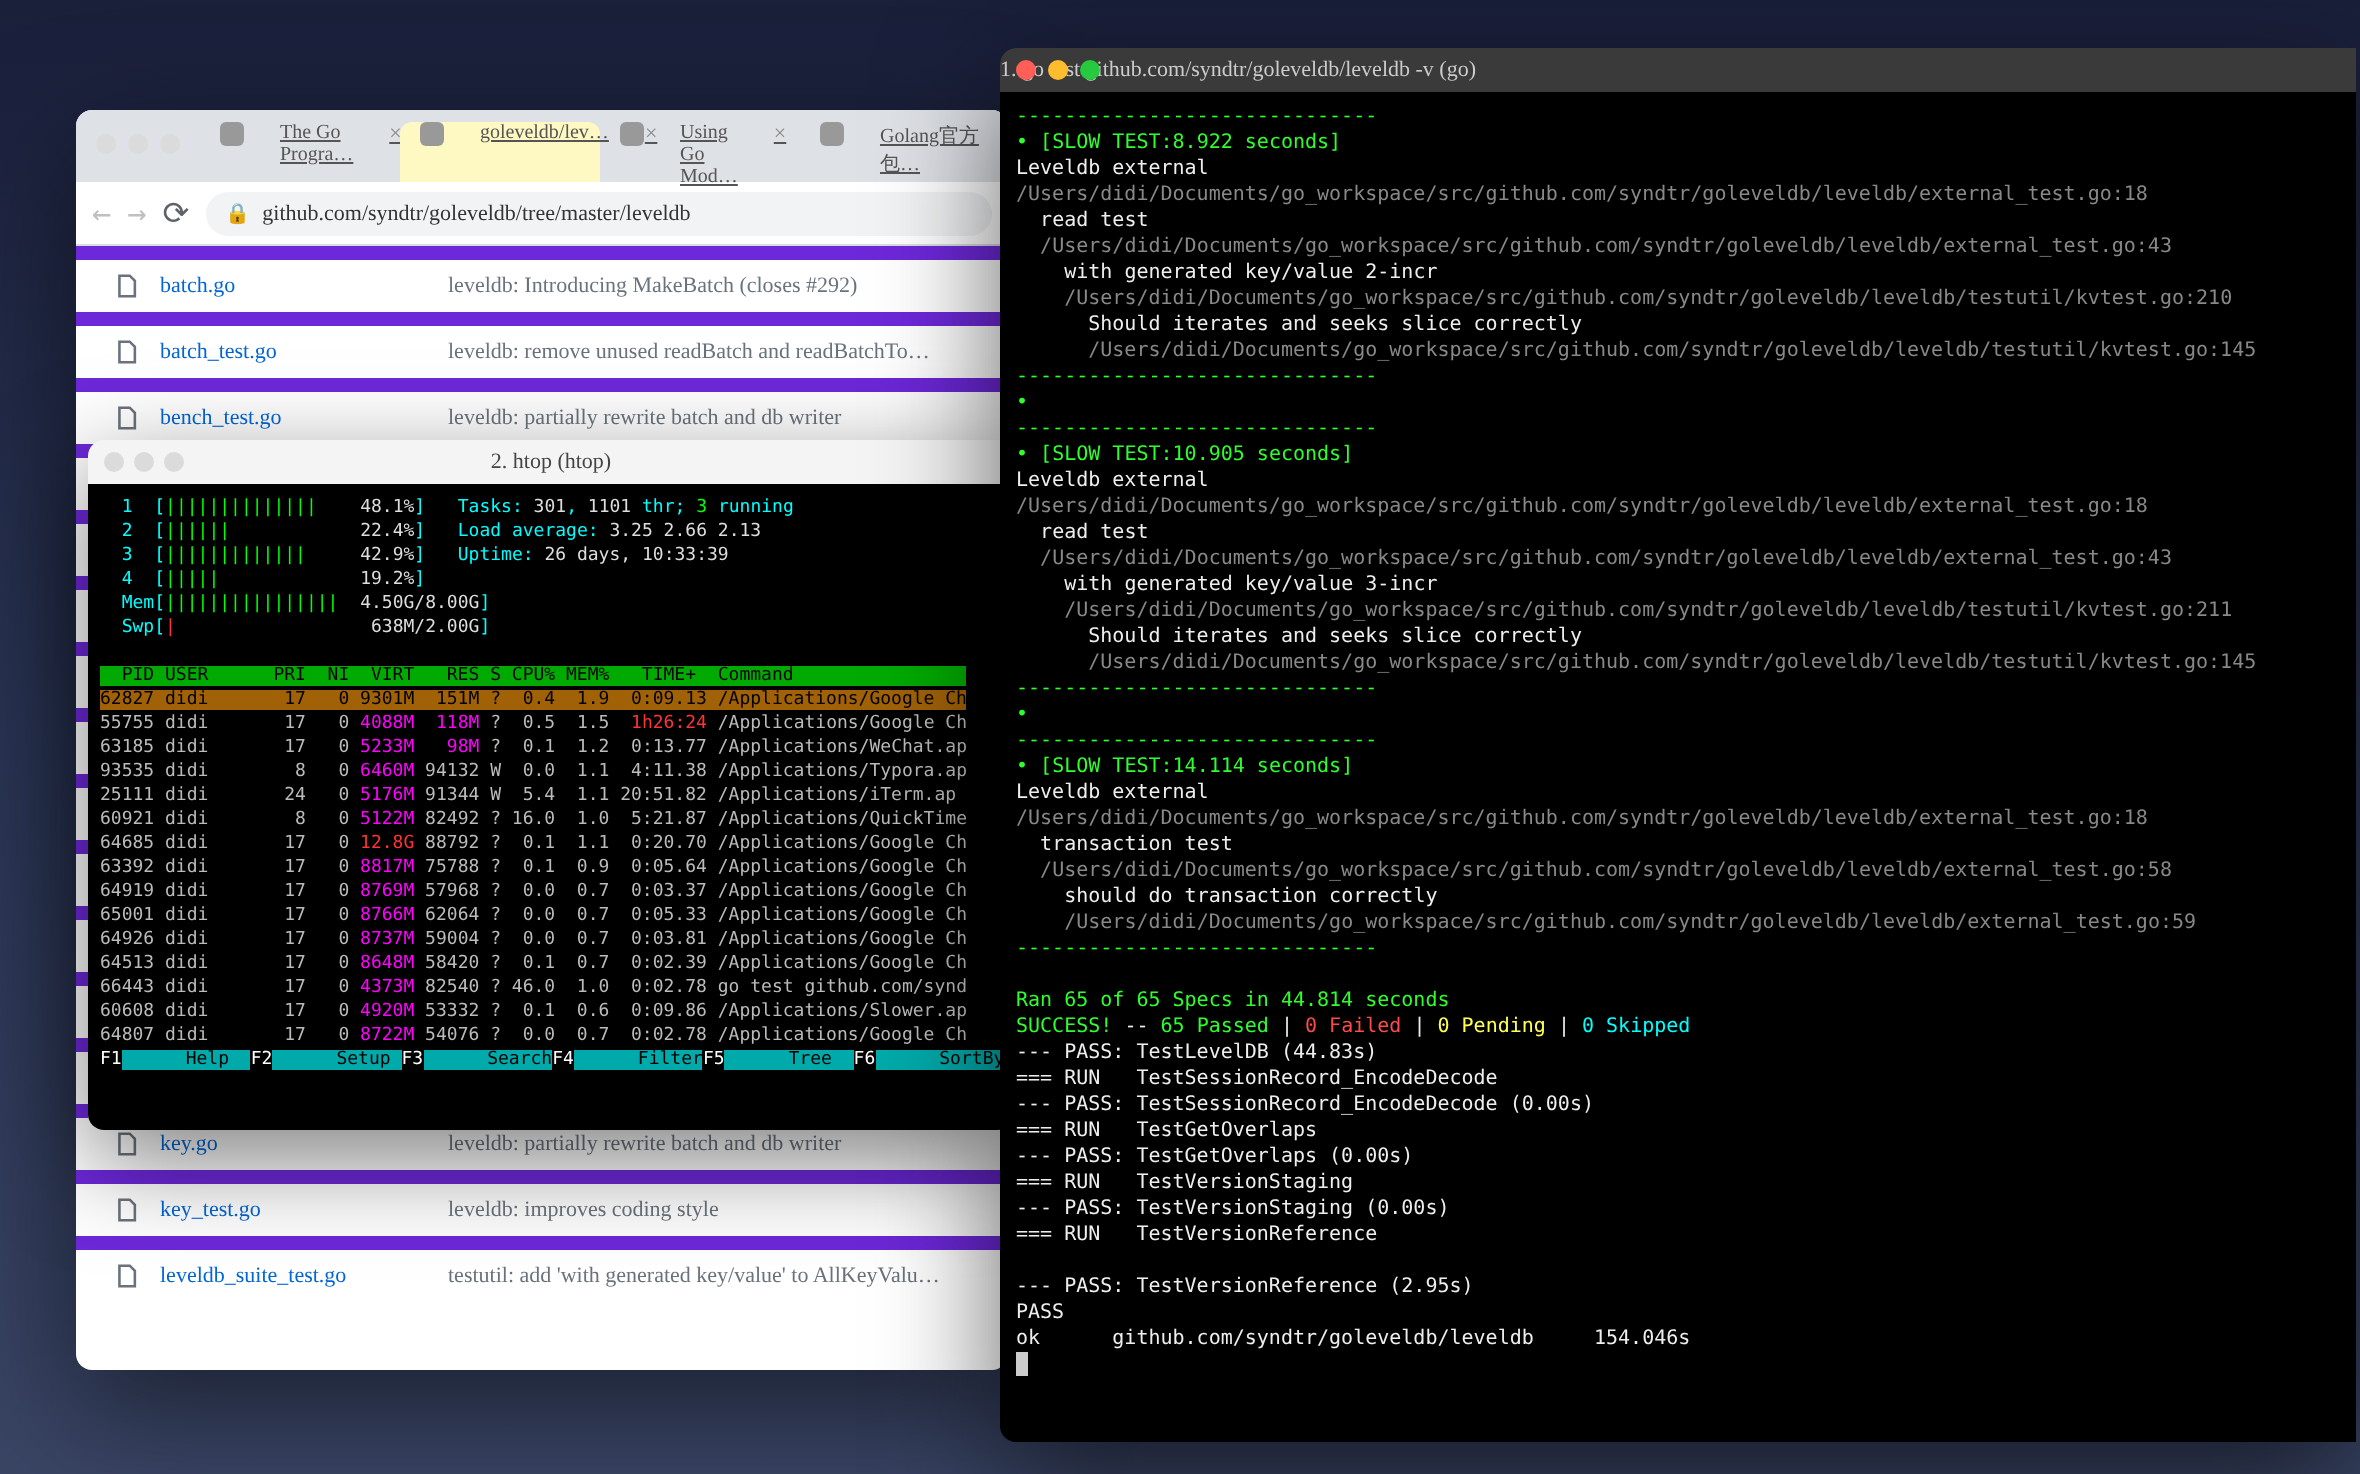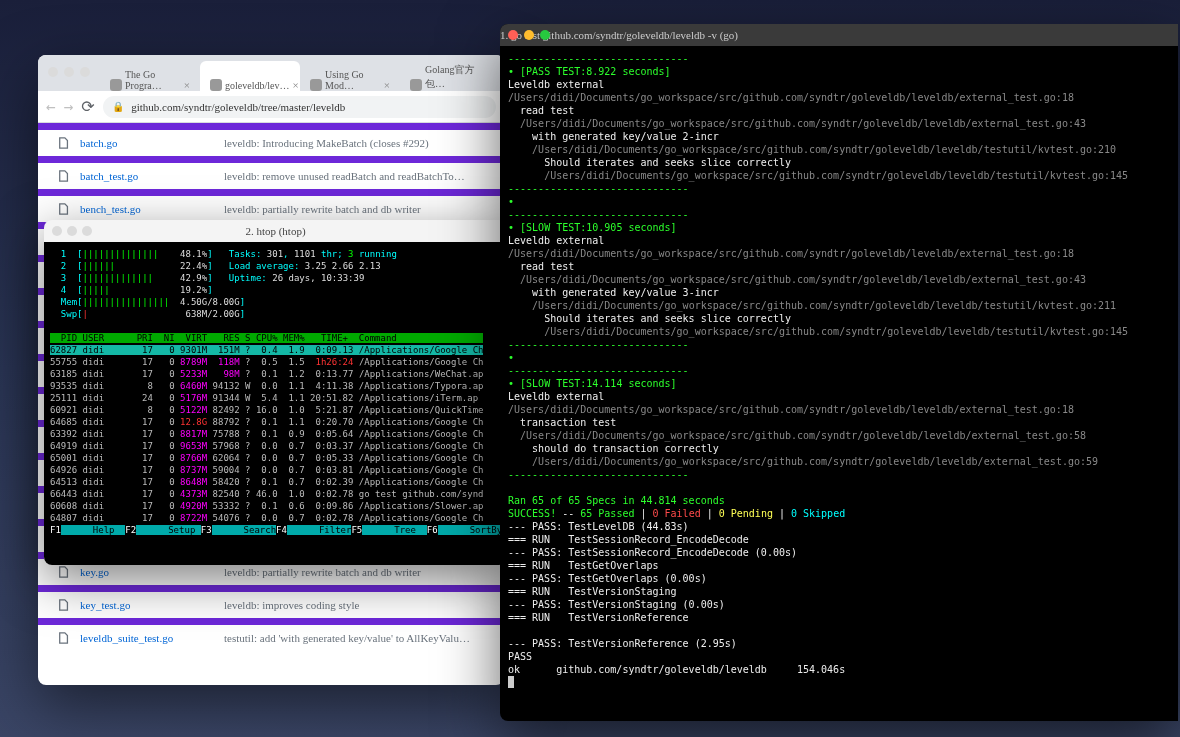--- a/index.html
+++ b/index.html
@@ -3,22 +3,22 @@
 <meta charset="utf-8">
 <style>
 * { margin: 0; padding: 0; box-sizing: border-box; }
 body { width: 1180px; height: 737px; background: linear-gradient(180deg,#1a1f3a 0%,#2a3555 50%,#3a4565 100%); font-family: "SF Mono", Menlo, monospace; overflow: hidden; position: relative; }
 
 
 .browser { position: absolute; left: 38px; top: 55px; width: 466px; height: 630px; background: #fff; border-radius: 8px; box-shadow: 0 20px 60px rgba(0,0,0,0.5); overflow: hidden; }
 .br-tabs { height: 36px; background: #dee1e6; display: flex; align-items: flex-end; padding-left: 62px; font-family: -apple-system; }
 .br-dots { position: absolute; left: 10px; top: 12px; display: flex; gap: 6px; }
 .br-dots span { width: 10px; height: 10px; border-radius: 50%; background: #dbdbdb; }
-.tab { height: 30px; padding: 0 10px; display: flex; align-items: flex-end; font-size: 10px; color: #555; gap: 3px; max-width: 100px; }
-.tab.active { background: #ffffff; border-radius: 6px 6px 0 0; }
+.tab { height: 30px; padding: 0 10px; display: flex; align-items: flex-start; font-size: 10px; color: #555; gap: 18px; max-width: 100px; text-decoration: underline; }
+.tab.active { background: #fef9c3; border-radius: 6px 6px 0 0; }
 .tab-x { color: #888; font-size: 11px; }
 .tab-ico { width: 12px; height: 12px; border-radius: 3px; background: #999; flex-shrink: 0; }
 .br-addr { height: 32px; background: #fff; border-bottom: 1px solid #dadce0; display: flex; align-items: center; padding: 0 8px; gap: 8px; }
 .nav-ar { color: #5f6368; font-size: 16px; }
 .nav-ar.dis { color: #c0c0c0; }
 .url-bar { flex: 1; height: 22px; background: #f1f3f4; border-radius: 11px; display: flex; align-items: center; padding: 0 10px; font-size: 11px; color: #333; font-family: -apple-system; }
 .lock { color: #5f6368; margin-right: 6px; font-size: 10px; }
 .br-body { padding: 0; background: #fff; font-family: -apple-system; }
 .file-row { display: flex; padding: 7px 20px; font-size: 11px; color: #586069; align-items: flex-end; border-top: 7px solid #6d28d9; }
 .file-ico { width: 12px; height: 12px; margin-right: 10px; fill: none; stroke: #6a737d; stroke-width: 1.5; }
@@ -27,21 +27,21 @@
 .file-msg { color: #6a737d; white-space: nowrap; overflow: hidden; }
 
 
 .htop { position: absolute; left: 44px; top: 220px; width: 463px; height: 345px; background: #f4f4f4; border-radius: 8px; box-shadow: 0 15px 50px rgba(0,0,0,0.5); overflow: hidden; }
 .htop-title { height: 22px; display: flex; align-items: center; justify-content: center; font-size: 11px; color: #444; font-family: -apple-system; position: relative; }
 .htop-dots { position: absolute; left: 8px; top: 6px; display: flex; gap: 5px; }
 .htop-dots span { width: 10px; height: 10px; border-radius: 50%; background: #dbdbdb; }
 .htop-body { background: #000; height: calc(100% - 22px); font-size: 9px; line-height: 12px; padding: 6px; white-space: pre; color: #bbb; font-family: "SF Mono", Menlo, monospace; overflow: hidden; }
 .cy { color: #0ff; } .gr { color: #0f0; } .rd { color: #f33; } .wh { color: #ddd; } .mg { color: #f0f; }
 .hdr-row { background: #0a0; color: #000; }
-.sel-row { background: #14b8a6; color: #000; }
+.sel-row { background: #a16207; color: #000; }
 .fn-bar { background: #000; color: #fff; }
 .fn-bar span.k { background: #0aa; color: #000; padding-left: 32px; }
 
 
 .term { position: absolute; left: 500px; top: 24px; width: 678px; height: 697px; background: #000; border-radius: 8px 0 0 8px; box-shadow: 0 20px 60px rgba(0,0,0,0.6); overflow: hidden; }
 .term-title { height: 22px; background: #3a3a3a; display: flex; align-items: center; justify-content: flex-start; font-size: 11px; color: #ccc; font-family: -apple-system; position: relative; }
 .term-dots { position: absolute; left: 8px; top: 6px; display: flex; gap: 6px; }
 .term-dots span:nth-child(1) { width: 10px; height: 10px; border-radius: 50%; background: #ff5f56; }
 .term-dots span:nth-child(2) { width: 10px; height: 10px; border-radius: 50%; background: #ffbd2e; }
 .term-dots span:nth-child(3) { width: 10px; height: 10px; border-radius: 50%; background: #27c93f; }
@@ -213,48 +213,48 @@
   <div class="htop-title">2. htop (htop)</div>
   <div class="htop-body" id="htop-body">  <span class="cy">1</span>  <span class="cy">[</span><span class="gr">||||||||||||||</span>    <span class="wh">48.1%</span><span class="cy">]</span>   <span class="cy">Tasks: </span><span class="wh">301</span><span class="cy">, </span><span class="wh">1101</span><span class="cy"> thr; </span><span class="gr">3</span><span class="cy"> running</span>
   <span class="cy">2</span>  <span class="cy">[</span><span class="gr">||||||</span>            <span class="wh">22.4%</span><span class="cy">]</span>   <span class="cy">Load average: </span><span class="wh">3.25 2.66 2.13</span>
   <span class="cy">3</span>  <span class="cy">[</span><span class="gr">|||||||||||||</span>     <span class="wh">42.9%</span><span class="cy">]</span>   <span class="cy">Uptime: </span><span class="wh">26 days, 10:33:39</span>
   <span class="cy">4</span>  <span class="cy">[</span><span class="gr">|||||</span>             <span class="wh">19.2%</span><span class="cy">]</span>
   <span class="cy">Mem</span><span class="cy">[</span><span class="gr">||||||||||||||||</span>  <span class="wh">4.50G/8.00G</span><span class="cy">]</span>
   <span class="cy">Swp</span><span class="cy">[</span><span class="rd">|</span>                  <span class="wh">638M/2.00G</span><span class="cy">]</span>
 
 <span class="hdr-row">  PID USER      PRI  NI  VIRT   RES S CPU% MEM%   TIME+  Command                </span>
 <span class="sel-row">62827 didi       17   0 9301M  151M ?  0.4  1.9  0:09.13 /Applications/Google Ch</span>
-55755 didi       17   0 <span class="mg">8789M</span>  <span class="mg">118M</span> ?  0.5  1.5  <span class="rd">1h26:24</span> /Applications/Google Ch
+55755 didi       17   0 <span class="mg">4088M</span>  <span class="mg">118M</span> ?  0.5  1.5  <span class="rd">1h26:24</span> /Applications/Google Ch
 63185 didi       17   0 <span class="mg">5233M</span>   <span class="mg">98M</span> ?  0.1  1.2  0:13.77 /Applications/WeChat.ap
 93535 didi        8   0 <span class="mg">6460M</span> 94132 W  0.0  1.1  4:11.38 /Applications/Typora.ap
 25111 didi       24   0 <span class="mg">5176M</span> 91344 W  5.4  1.1 20:51.82 /Applications/iTerm.ap
 60921 didi        8   0 <span class="mg">5122M</span> 82492 ? 16.0  1.0  5:21.87 /Applications/QuickTime
 64685 didi       17   0 <span class="mg"><span class="rd">12.8G</span></span> 88792 ?  0.1  1.1  0:20.70 /Applications/Google Ch
 63392 didi       17   0 <span class="mg">8817M</span> 75788 ?  0.1  0.9  0:05.64 /Applications/Google Ch
-64919 didi       17   0 <span class="mg">9653M</span> 57968 ?  0.0  0.7  0:03.37 /Applications/Google Ch
+64919 didi       17   0 <span class="mg">8769M</span> 57968 ?  0.0  0.7  0:03.37 /Applications/Google Ch
 65001 didi       17   0 <span class="mg">8766M</span> 62064 ?  0.0  0.7  0:05.33 /Applications/Google Ch
 64926 didi       17   0 <span class="mg">8737M</span> 59004 ?  0.0  0.7  0:03.81 /Applications/Google Ch
 64513 didi       17   0 <span class="mg">8648M</span> 58420 ?  0.1  0.7  0:02.39 /Applications/Google Ch
 66443 didi       17   0 <span class="mg">4373M</span> 82540 ? 46.0  1.0  0:02.78 go test github.com/synd
 60608 didi       17   0 <span class="mg">4920M</span> 53332 ?  0.1  0.6  0:09.86 /Applications/Slower.ap
 64807 didi       17   0 <span class="mg">8722M</span> 54076 ?  0.0  0.7  0:02.78 /Applications/Google Ch
 <span class="fn-bar">F1<span class="k">Help  </span>F2<span class="k">Setup </span>F3<span class="k">Search</span>F4<span class="k">Filter</span>F5<span class="k">Tree  </span>F6<span class="k">SortBy</span>F7<span class="k">Nice -</span>F8<span class="k">Nice +</span>F9<span class="k">Load  </span>F10<span class="k">Quit </span></span></div>
 </div>
 
 <div class="term">
   <div class="term-title">
     <div class="term-dots">
         <span></span>
         <span></span>
         <span></span>
       </div>
     <span>1. go test github.com/syndtr/goleveldb/leveldb -v (go)</span>
   </div>
   <div class="term-body" id="term-body"><span class="tgr">------------------------------
-•</span><span class="tgr"> [PASS TEST:8.922 seconds]
+•</span><span class="tgr"> [SLOW TEST:8.922 seconds]
 </span><span class="twh">Leveldb external
 </span><span class="tgy">/Users/didi/Documents/go_workspace/src/github.com/syndtr/goleveldb/leveldb/external_test.go:18
 </span><span class="twh">  read test
 </span><span class="tgy">  /Users/didi/Documents/go_workspace/src/github.com/syndtr/goleveldb/leveldb/external_test.go:43
 </span><span class="twh">    with generated key/value 2-incr
 </span><span class="tgy">    /Users/didi/Documents/go_workspace/src/github.com/syndtr/goleveldb/leveldb/testutil/kvtest.go:210
 </span><span class="twh">      Should iterates and seeks slice correctly
 </span><span class="tgy">      /Users/didi/Documents/go_workspace/src/github.com/syndtr/goleveldb/leveldb/testutil/kvtest.go:145
 </span><span class="tgr">------------------------------
 </span><span class="tgr">•

